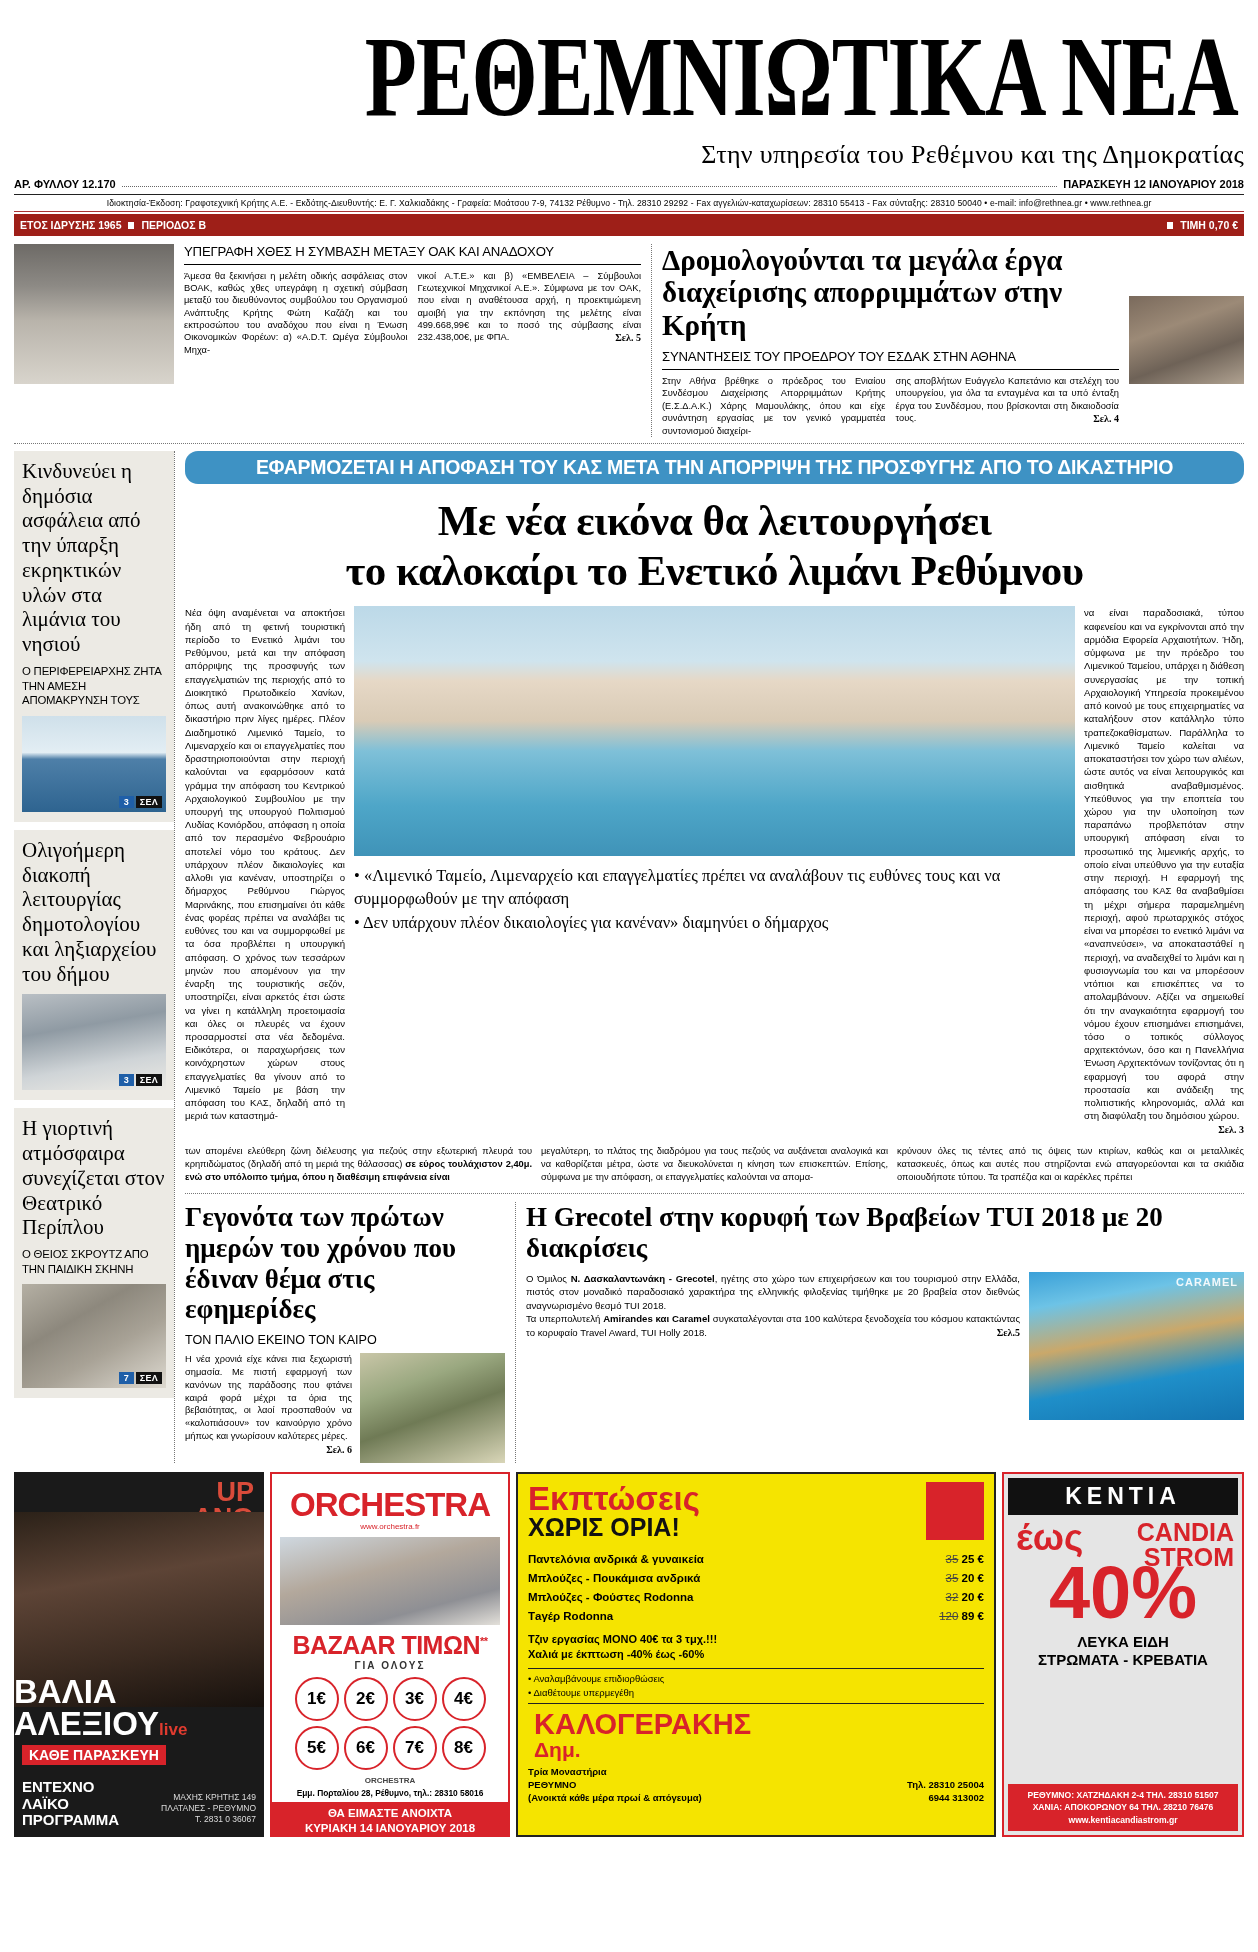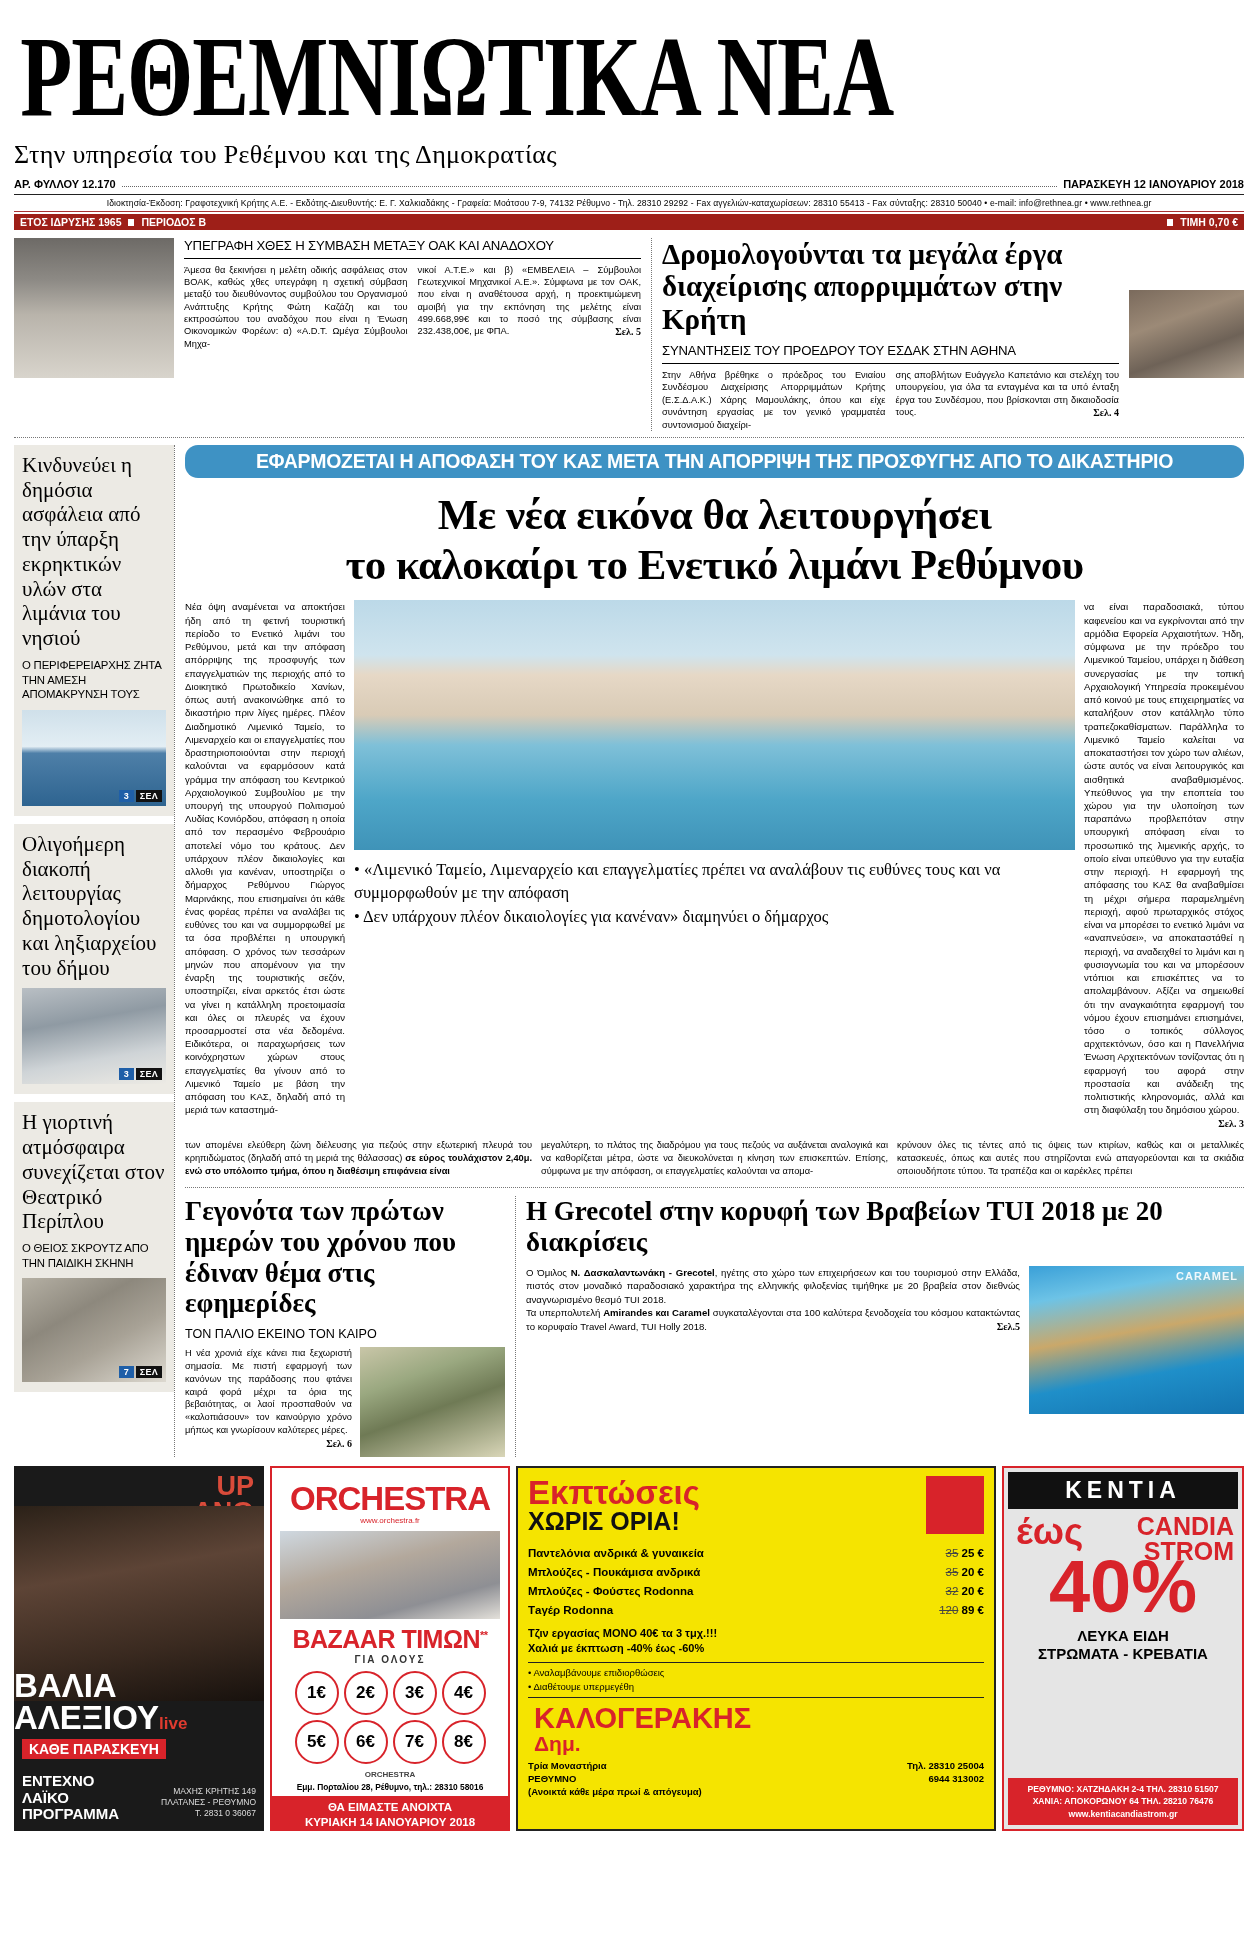--- a/index.html
+++ b/index.html
@@ -6,21 +6,21 @@
   body{
     width:1258px;height:1952px;
     font-family:"Liberation Sans", sans-serif;
     color:#000;
     overflow:hidden;
     position:relative;
   }
   .page{width:1258px;height:1952px;position:relative;box-sizing:border-box;padding:0 14px;}
 
   
-  .masthead{text-align:left;padding-top:14px;}
+  .masthead{text-align:right;padding-top:14px;}
   .masthead-title{
     font-family:"Liberation Serif", serif;
     font-weight:700;
     font-size:86px;
     letter-spacing:-1px;
     line-height:0.95;
     transform:scaleY(1.32) scaleX(0.99);
     transform-origin:center top;
     margin:10px 0 0 0;
     white-space:nowrap;
@@ -39,21 +39,21 @@
   }
   .issue-row .dots{
     flex:1;border-bottom:1px dotted #666;margin:0 6px 3px 6px;height:1px;
   }
   .imprint{
     font-size:8.6px;letter-spacing:0.1px;text-align:center;
     border-top:1px solid #222;border-bottom:1px solid #a33;
     padding:3px 0 3px 0;margin-top:2px;white-space:nowrap;overflow:hidden;
   }
   .redbar{
-    background:#9e1f18;color:#fff;height:16px;display:flex;align-items:center;
+    background:#9e1f18;color:#fff;height:22px;display:flex;align-items:center;
     justify-content:space-between;padding:0 6px;font-size:10.5px;font-weight:700;
     margin-top:2px;
     gap:24px;
   }
   .redbar .sq{display:inline-block;width:6px;height:7px;background:#fff;margin:0 4px;}
 
   
   .top-block{display:flex;margin-top:8px;border-bottom:1px dotted #777;padding-bottom:6px;}
   .top-photo{width:160px;flex:0 0 160px;}
   .ph{background:#c8c4bd;display:block;position:relative;overflow:hidden;}
@@ -165,21 +165,21 @@
   
   .ekpt{color:#d8232a;font-size:33px;font-weight:700;padding:8px 0 0 10px;line-height:1.0;}
   .ekpt2{color:#111;font-size:25px;font-weight:700;padding-left:10px;line-height:1.0;}
   .ad3 .redsq{position:absolute;right:10px;top:8px;width:58px;height:58px;background:#d8232a;}
   .pricelist{margin:10px 10px 0 10px;font-size:11.5px;font-weight:700;line-height:1.65;}
   .pricelist .row{display:flex;justify-content:space-between;}
   .pricelist s{color:#444;font-weight:400;}
   .note{margin:6px 10px 0 10px;font-size:11px;font-weight:700;line-height:1.35;}
   .bulletbox{margin:6px 10px 0 10px;font-size:9.5px;line-height:1.5;border-top:1px solid #222;border-bottom:1px solid #222;padding:3px 0;}
   .kalog{color:#d8232a;font-size:29px;font-weight:700;padding-left:16px;margin-top:6px;line-height:1.0;}
-  .ad3foot{display:flex;justify-content:space-between;padding:6px 10px 0 10px;font-size:9.5px;font-weight:700;line-height:1.35;}
+  .ad3foot{display:flex;justify-content:space-between;padding:6px 10px 0 10px;font-size:9.5px;font-weight:700;line-height:1.35;align-items:flex-end;}
 
   
   .kentia{background:#111;color:#fff;text-align:center;font-size:23px;font-weight:700;letter-spacing:5px;padding:5px 0;margin:4px;}
   .eos{color:#d8232a;font-size:37px;font-weight:700;text-align:left;padding-left:12px;line-height:1.0;margin-top:4px;}
   .candia{position:absolute;right:8px;top:46px;color:#d8232a;font-size:25px;font-weight:700;text-align:right;line-height:1.0;}
   .forty{color:#d8232a;font-size:74px;font-weight:700;text-align:center;line-height:0.9;margin-top:4px;}
   .leuka{text-align:center;font-size:15px;font-weight:700;line-height:1.2;margin-top:6px;}
   .ad4red{background:#d8232a;color:#fff;font-size:8.6px;font-weight:700;text-align:center;padding:5px 3px;line-height:1.45;position:absolute;left:4px;right:4px;bottom:4px;}
 </style>
 </head>

